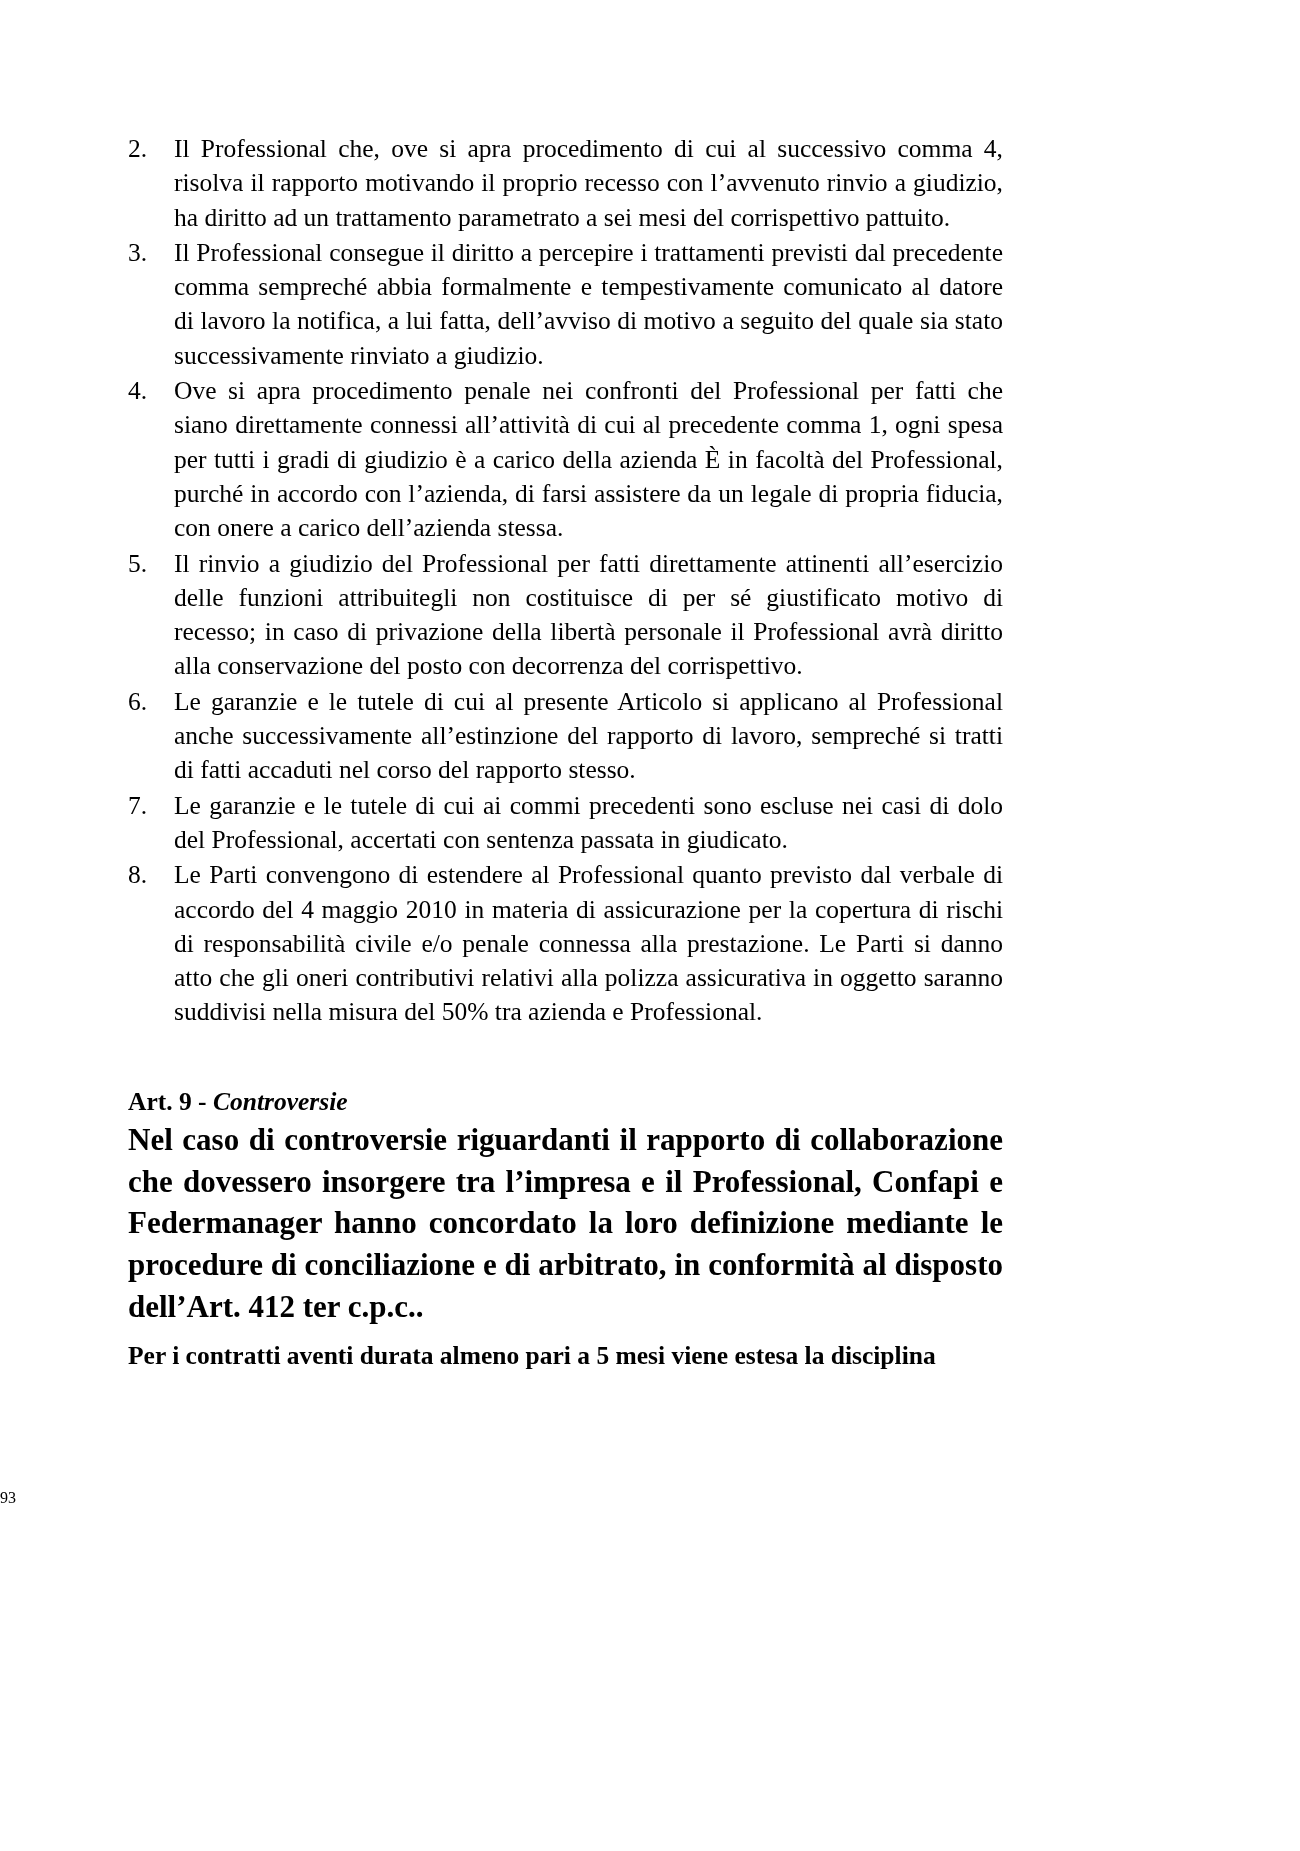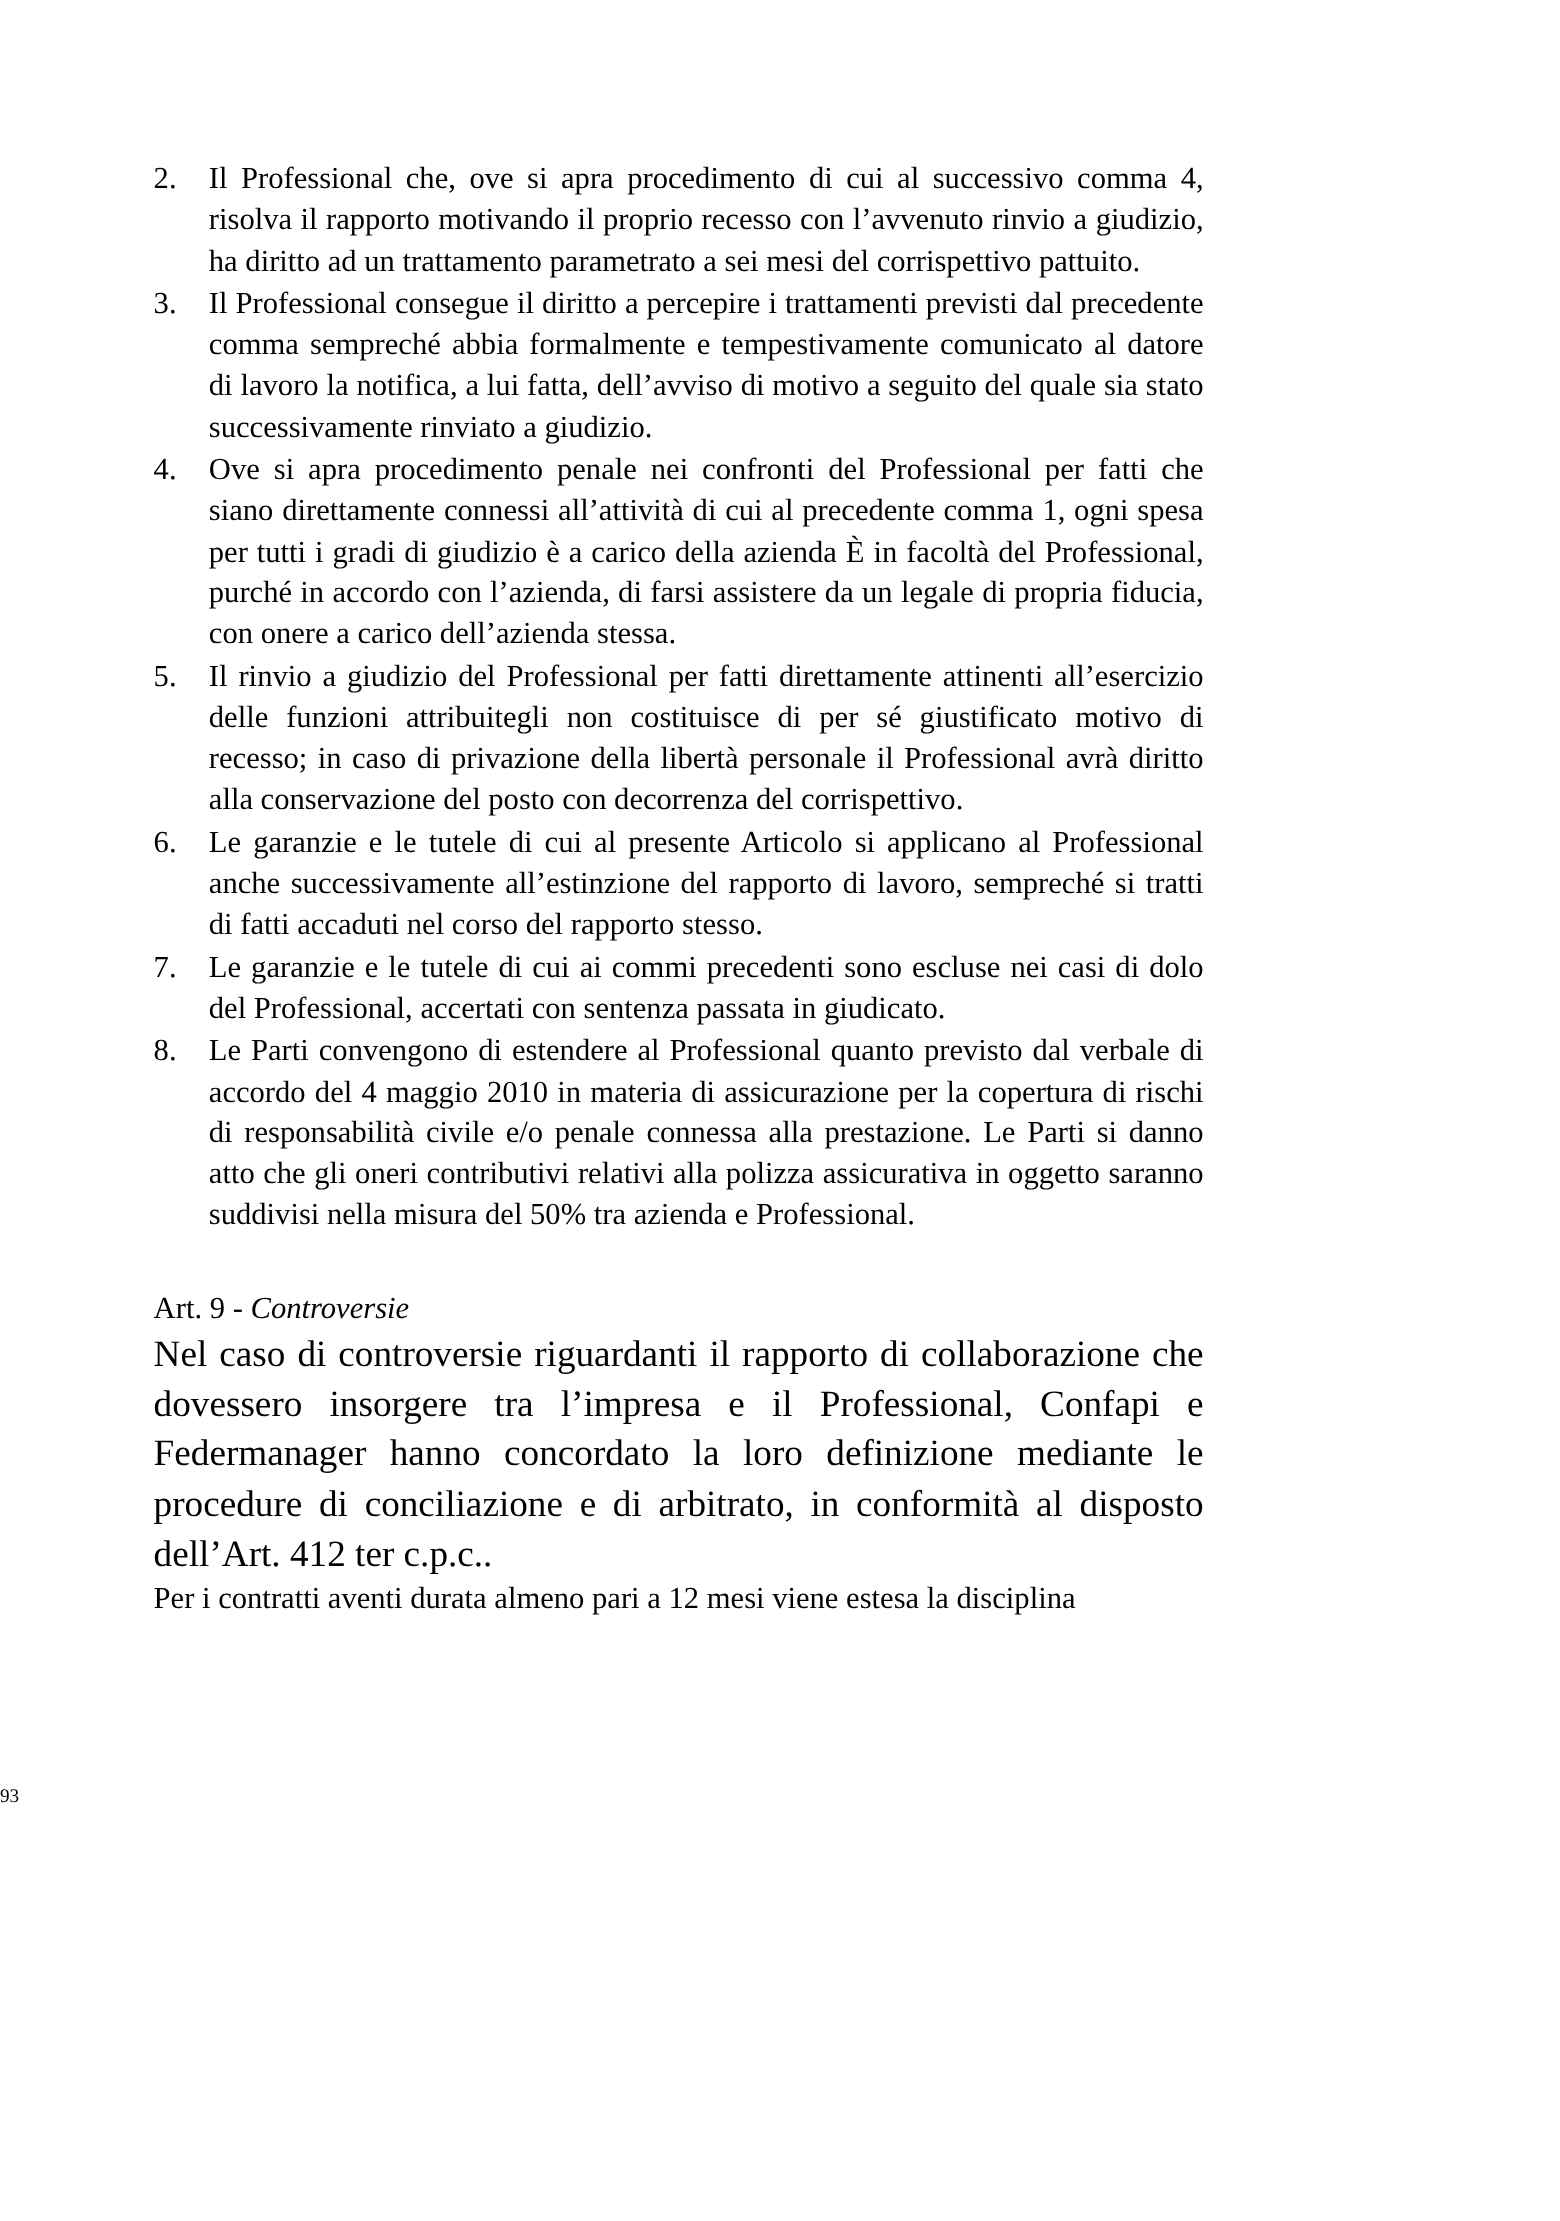--- a/index.html
+++ b/index.html
@@ -46,21 +46,22 @@
     top: 0;
     width: 34px;
     text-align: left;
     font-size: 25.5px;
   }
   .list-item .body {
     display: block;
   }
   
   .article-block {
-    margin-top: 0;
+    margin-top: 12px;
+    font-weight: bold;
   }
   .spacer-lg { height: 42px; }
   .art-heading {
     font-size: 25.5px;
     line-height: 1.345;
     text-align: left;
     margin: 0;
     white-space: nowrap;
   }
   .art-heading .art-num { font-style: normal; }
@@ -128,19 +129,19 @@
     </ol>
 
     <div class="spacer-lg"></div>
 
     <div class="article-block">
       <p class="art-heading"><span class="art-num">Art. 9 - </span><span class="art-title">Controversie</span></p>
       <p class="para">Nel caso di controversie riguardanti il rapporto di collaborazione che dovessero insorgere tra l’impresa e il Professional, Confapi e Federmanager hanno concordato la loro definizione mediante le procedure di conciliazione e di arbitrato, in conformità al disposto dell’Art. 412 ter c.p.c..</p>
     </div>
 
     <div class="article-block">
-      <p class="para-left">Per i contratti aventi durata almeno pari a 12 mesi viene estesa la disciplina</p>
+      <p class="para-left">Per i contratti aventi durata almeno pari a 5 mesi viene estesa la disciplina</p>
     </div>
 
   </div>
 
   <div class="page-number">93</div>
 </div>
 
 </body></html>

